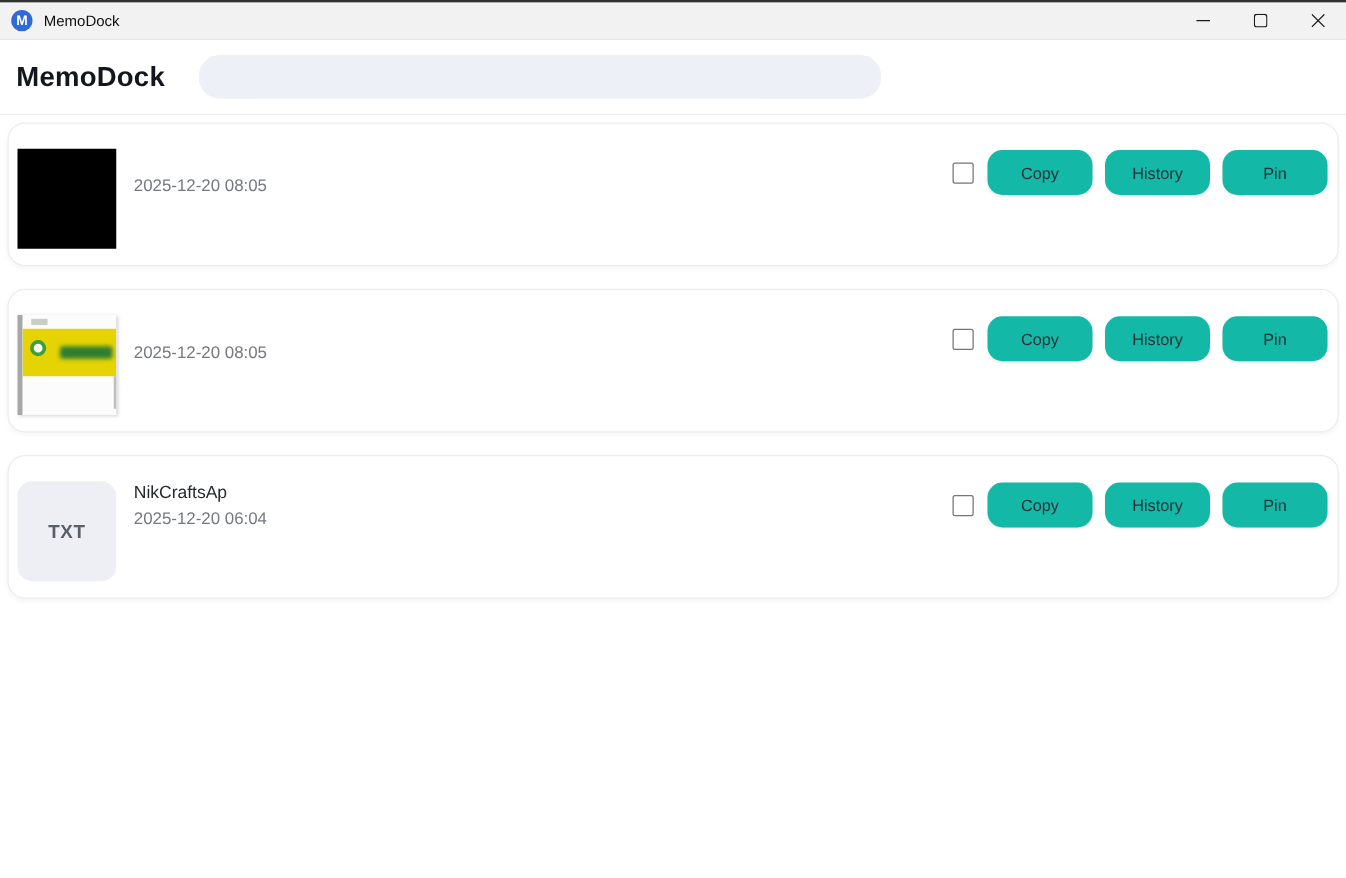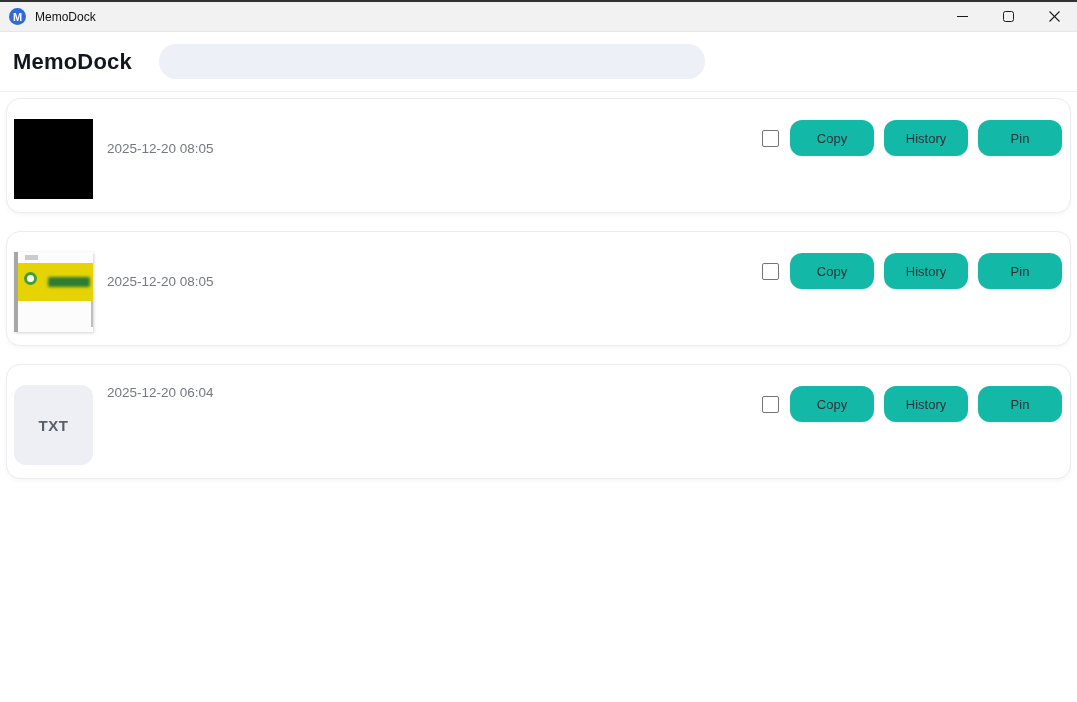--- a/index.html
+++ b/index.html
@@ -150,20 +150,21 @@
         <span class="checkbox"></span>
         <button class="abtn">Copy</button>
         <button class="abtn">History</button>
         <button class="abtn">Pin</button>
       </div>
     </div>
 
     <div class="card">
       <div class="thumb thumb-badge">TXT</div>
       <div class="text-col">
+        <div class="item-title">NikCraftsAp</div>
         <div class="item-time">2025-12-20 06:04</div>
       </div>
       <div class="card-actions">
         <span class="checkbox"></span>
         <button class="abtn">Copy</button>
         <button class="abtn">History</button>
         <button class="abtn">Pin</button>
       </div>
     </div>
 

